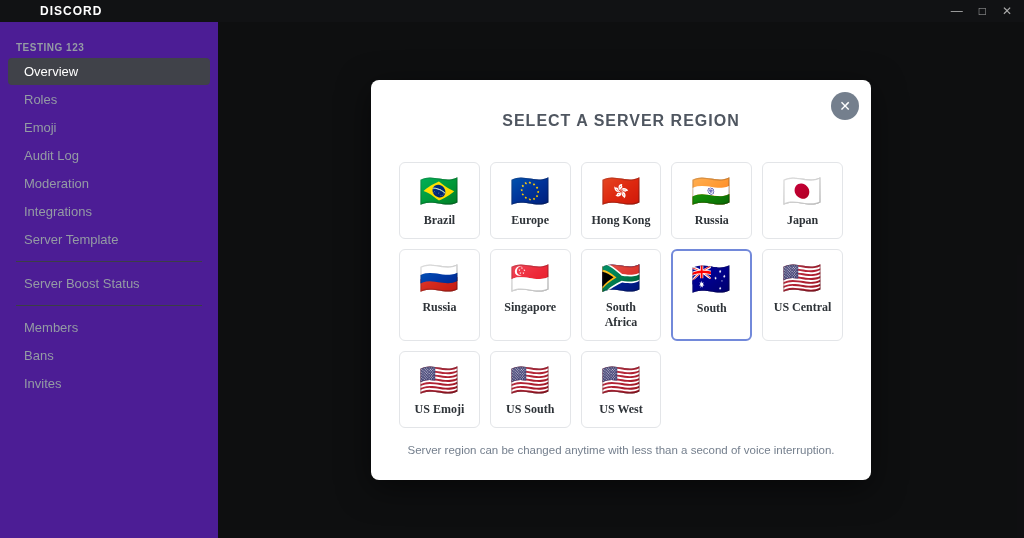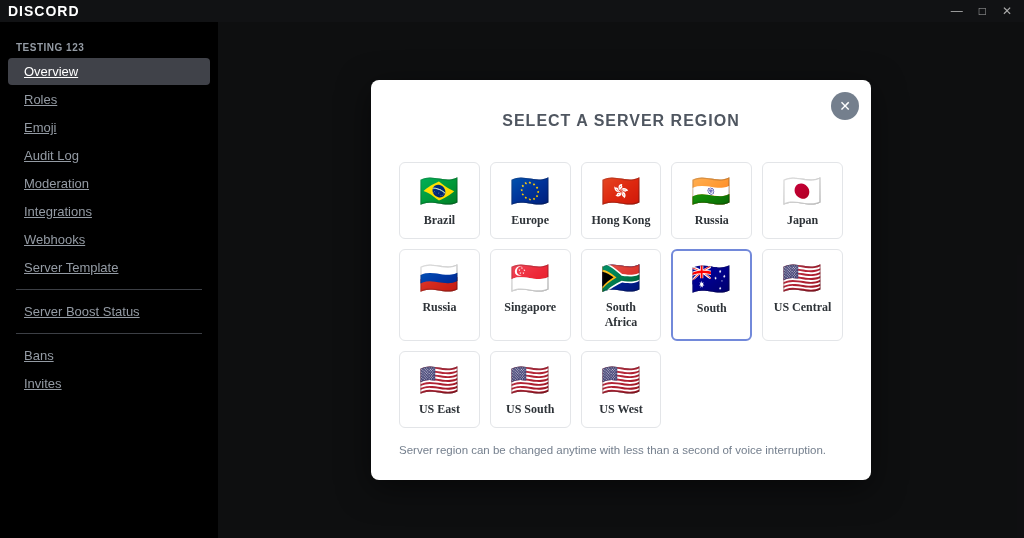--- a/index.html
+++ b/index.html
@@ -19,23 +19,24 @@
       height: 22px;
       background: #111214;
       display: flex;
       align-items: center;
       justify-content: space-between;
       padding: 0 8px;
       z-index: 10;
     }
     .titlebar-brand {
       color: #fff;
-      font-size: 14px;
+      font-size: 12px;
       font-weight: 700;
       letter-spacing: 1px;
+      margin-left: 32px;
     }
     .titlebar-controls {
       display: flex;
       gap: 8px;
     }
     .titlebar-btn {
       color: #aaa;
       font-size: 12px;
       cursor: pointer;
       padding: 0 4px;
@@ -45,42 +46,41 @@
     .app-bg {
       position: absolute;
       top: 22px; left: 0; right: 0; bottom: 0;
       background: #313338;
       display: flex;
     }
 
     
     .sidebar {
       width: 218px;
-      background: #000000;
+      background: #4c1d95;
       height: 100%;
       padding: 12px 0;
       flex-shrink: 0;
     }
     .sidebar-section-title {
       color: #949ba4;
       font-size: 10px;
       font-weight: 700;
       letter-spacing: 0.5px;
       text-transform: uppercase;
       padding: 8px 16px 4px;
     }
     .sidebar-item {
       display: block;
       padding: 6px 16px;
       font-size: 13px;
       color: #949ba4;
       cursor: pointer;
       border-radius: 4px;
       margin: 1px 8px;
-      text-decoration: underline;
     }
     .sidebar-item.active {
       color: #fff;
       background: #404249;
     }
     .sidebar-divider {
       height: 1px;
       background: #3c3f45;
       margin: 8px 16px;
     }
@@ -162,21 +162,21 @@
     }
     .region-name {
       font-size: 12px;
       font-weight: 600;
       color: #2e3338;
       text-align: center;
       font-family: Liberation Serif, serif;
     }
 
     .modal-footer {
-      text-align: left;
+      text-align: center;
       font-size: 11.5px;
       color: #747f8d;
       margin-top: 4px;
     }
   </style>
 </head>
 <body>
 
 <div class="titlebar">
   <span class="titlebar-brand">DISCORD</span>
@@ -190,25 +190,25 @@
 <div class="app-bg">
 
   <div class="sidebar">
     <div class="sidebar-section-title">TESTING 123</div>
     <div class="sidebar-item active">Overview</div>
     <div class="sidebar-item">Roles</div>
     <div class="sidebar-item">Emoji</div>
     <div class="sidebar-item">Audit Log</div>
     <div class="sidebar-item">Moderation</div>
     <div class="sidebar-item">Integrations</div>
-    <div class="sidebar-item">Webhooks</div>
     <div class="sidebar-item">Server Template</div>
     <div class="sidebar-divider"></div>
     <div class="sidebar-item">Server Boost Status</div>
     <div class="sidebar-divider"></div>
+    <div class="sidebar-item">Members</div>
     <div class="sidebar-item">Bans</div>
     <div class="sidebar-item">Invites</div>
   </div>
 
   <div class="main-content">
 
     <div class="overlay-backdrop">
 
       <div class="modal">
 
@@ -254,21 +254,21 @@
             <div class="region-card selected">
               <div class="region-flag">🇦🇺</div>
               <div class="region-name">South</div>
             </div>
             <div class="region-card">
               <div class="region-flag">🇺🇸</div>
               <div class="region-name">US Central</div>
             </div>
             <div class="region-card">
               <div class="region-flag">🇺🇸</div>
-              <div class="region-name">US East</div>
+              <div class="region-name">US Emoji</div>
             </div>
             <div class="region-card">
               <div class="region-flag">🇺🇸</div>
               <div class="region-name">US South</div>
             </div>
             <div class="region-card">
               <div class="region-flag">🇺🇸</div>
               <div class="region-name">US West</div>
             </div>
           </div>

